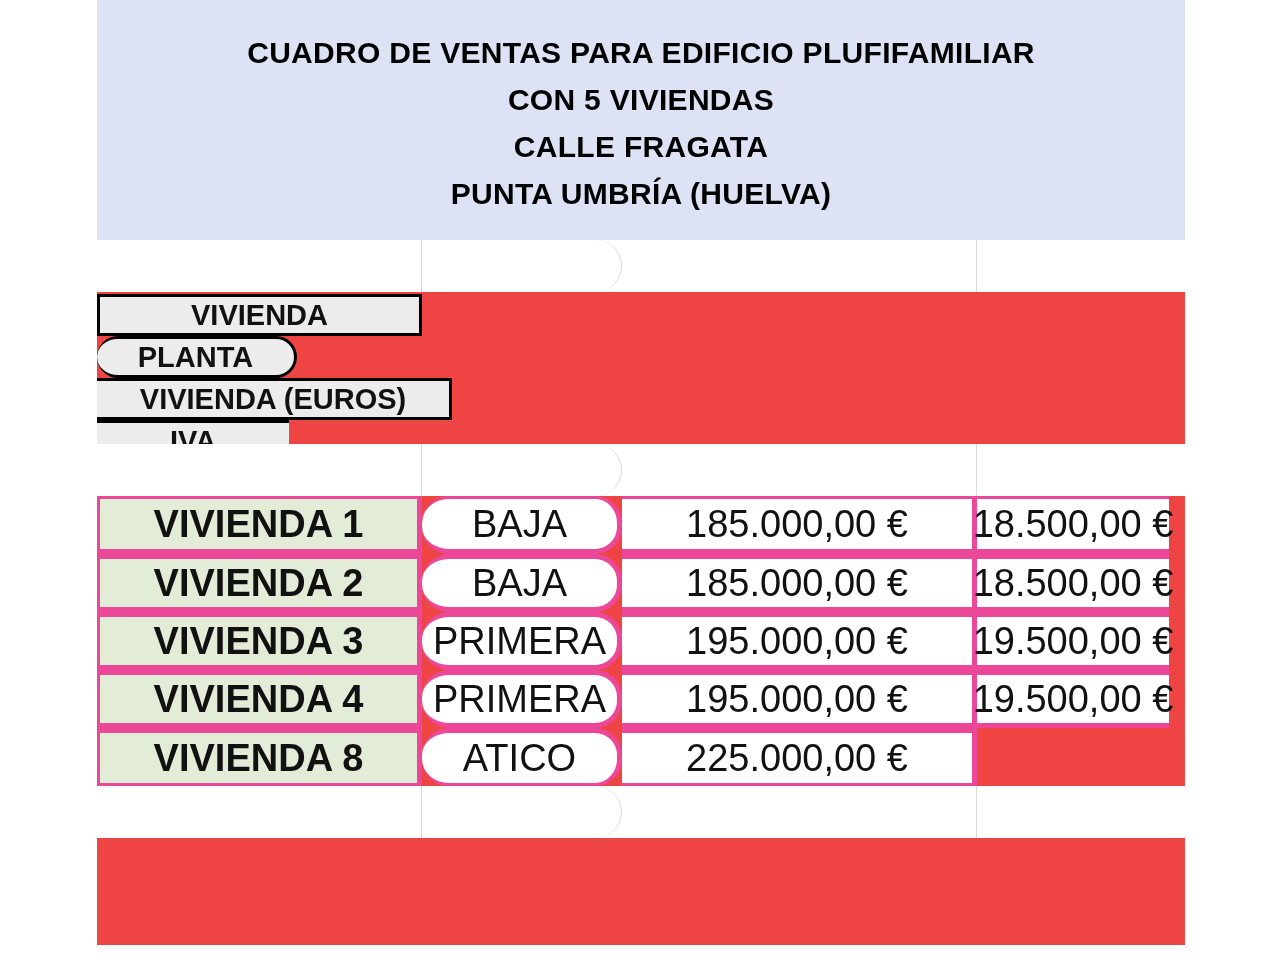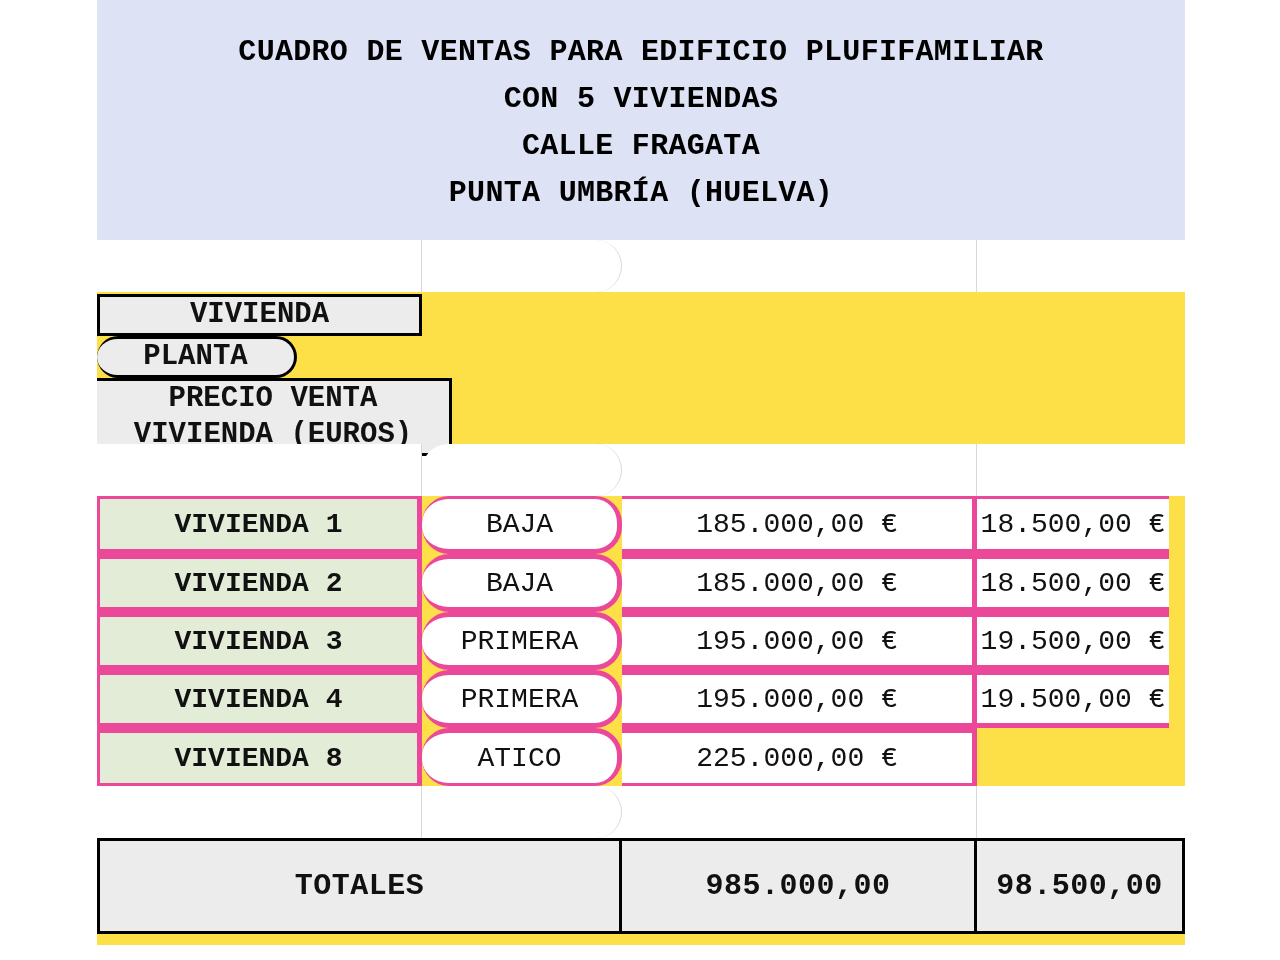--- a/index.html
+++ b/index.html
@@ -13,22 +13,21 @@
     font-family: "Liberation Sans", sans-serif;
     color: #111111;
     overflow: hidden;
   }
   .sheet {
     position: absolute;
     left: 97px;
     top: 0px;
     width: 1088px;
     height: 945px;
-    background: #fde047;
-    font-family: Liberation Mono, monospace;
+    background: #ef4444;
   }
   
   .title-block {
     width: 1088px;
     height: 240px;
     background: #dde2f5;
     display: flex;
     flex-direction: column;
     align-items: center;
     justify-content: center;
@@ -89,21 +88,21 @@
     display: flex;
     width: 1088px;
     height: 58px;
   }
   .data-row .cell {
     box-sizing: border-box;
     border: 5px solid #ec4899;
     display: flex;
     align-items: center;
     justify-content: center;
-    font-size: 28px;
+    font-size: 38px;
     background: #ffffff;
     padding: 12px 6px;
     white-space: nowrap;
   }
   .data-row .cell + .cell { border-left: none; }
   .data-row .cell.name {
     background: #e2ecd7;
     font-weight: bold;
   }
   .data-row.first .cell { border-top-width: 3px; }
@@ -150,21 +149,20 @@
     <div class="c c2"></div>
     <div class="c c3"></div>
     <div class="c c4"></div>
   </div>
 
   <div class="header-row">
     <div class="header-cell c1">VIVIENDA</div>
     <div class="header-cell c2">PLANTA</div>
     <div class="header-cell c3">
       <div>
-        <div>PRECIO VENTA</div>
         <div>VIVIENDA (EUROS)</div>
       </div>
     </div>
     <div class="header-cell c4">IVA</div>
   </div>
 
   <div class="spacer-row">
     <div class="c c1"></div>
     <div class="c c2"></div>
     <div class="c c3"></div>
@@ -205,19 +203,14 @@
     <div class="cell c3">225.000,00 €</div>
   </div>
 
   <div class="spacer-row">
     <div class="c c1"></div>
     <div class="c c2"></div>
     <div class="c c3"></div>
     <div class="c c4"></div>
   </div>
 
-  <div class="totals-row">
-    <div class="cell tl-label">TOTALES</div>
-    <div class="cell tl-price">985.000,00</div>
-    <div class="cell tl-iva">98.500,00</div>
-  </div>
 
 </div>
 
 </body></html>

